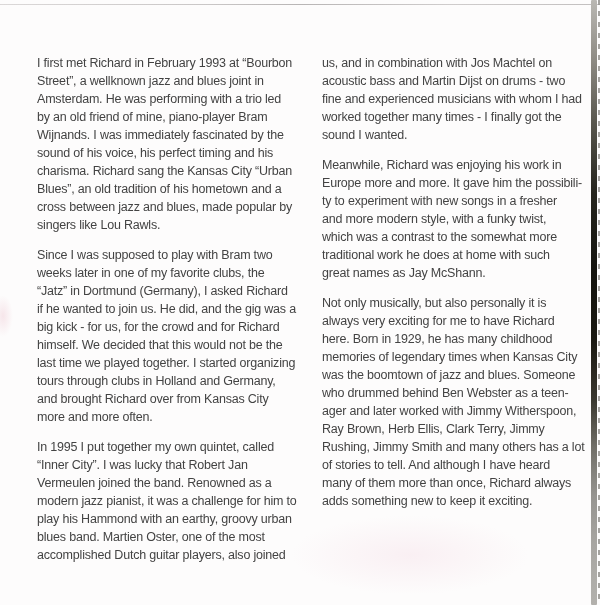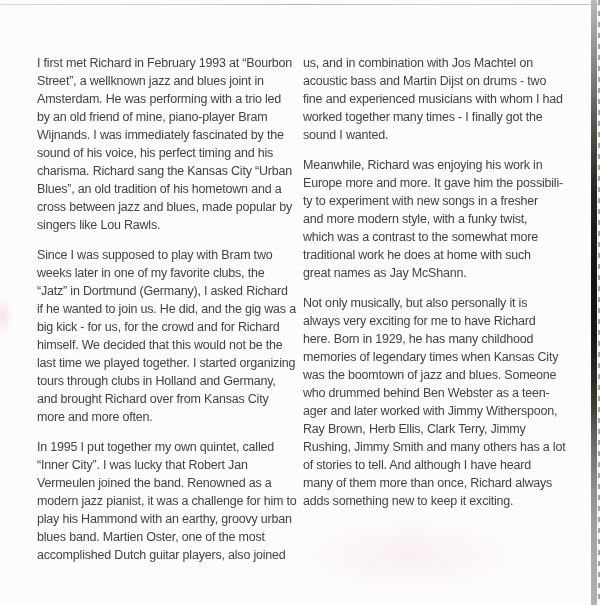--- a/index.html
+++ b/index.html
@@ -81,21 +81,21 @@
     top: 54px;
     font-size: 12.5px;
     line-height: 18px;
     letter-spacing: -0.2px;
   }
   .column-left {
     left: 37px;
     width: 268px;
   }
   .column-right {
-    left: 303px;
+    left: 322px;
     width: 270px;
   }
   .column p {
     margin: 0 0 12px 0;
     white-space: pre-line;
   }
   .signature {
     margin: 0;
   }
 </style>

